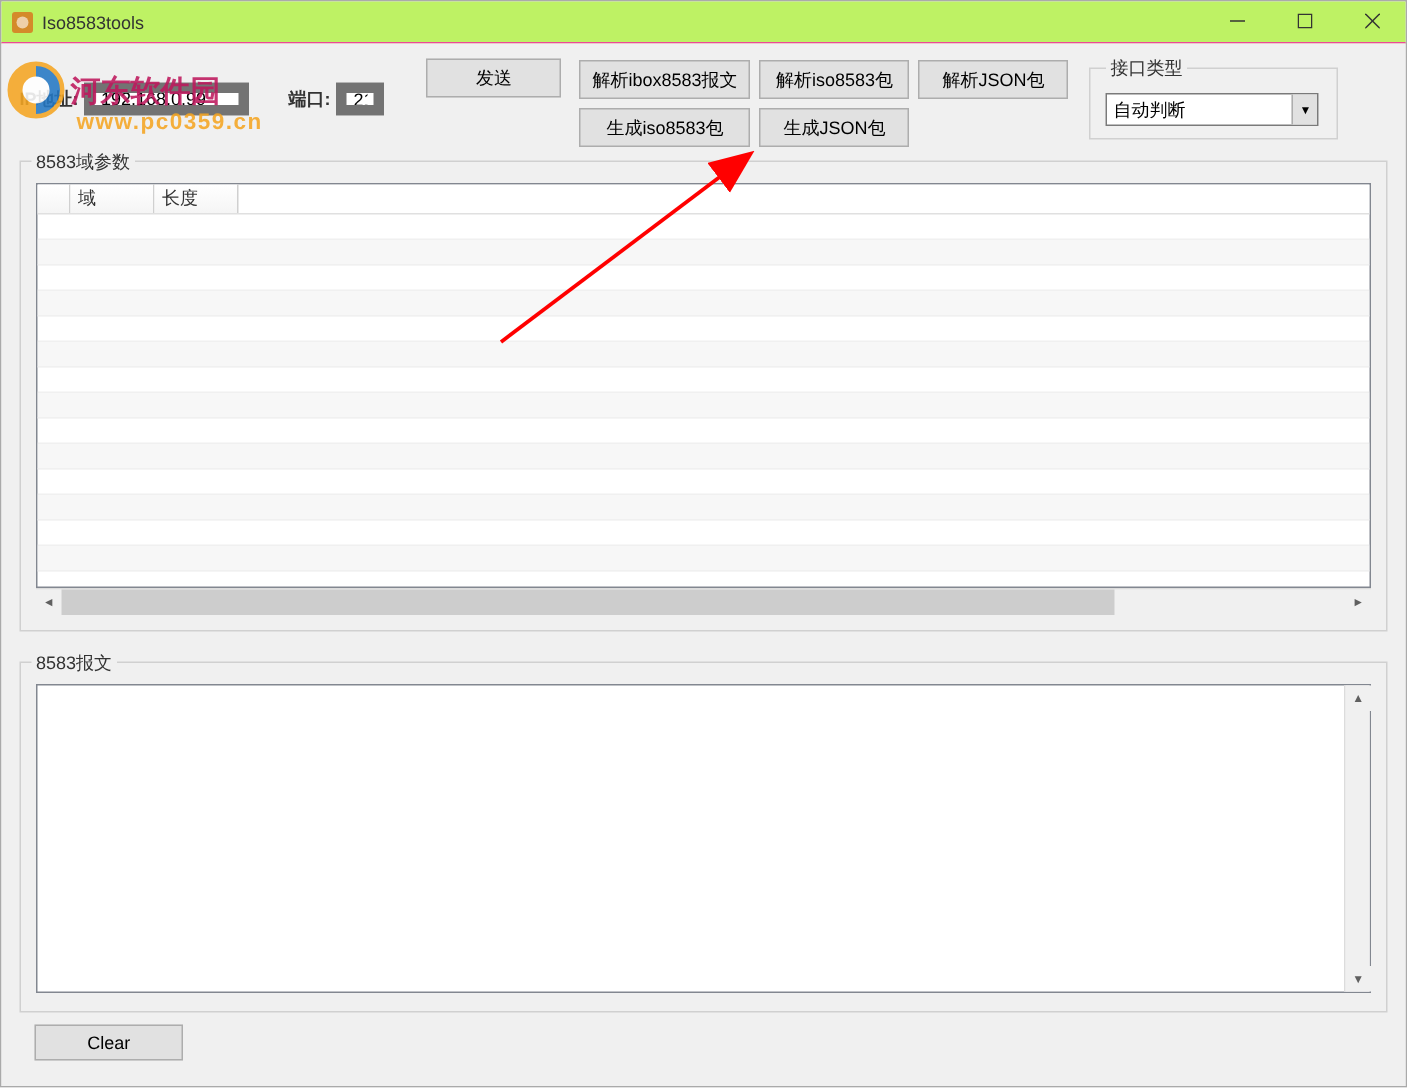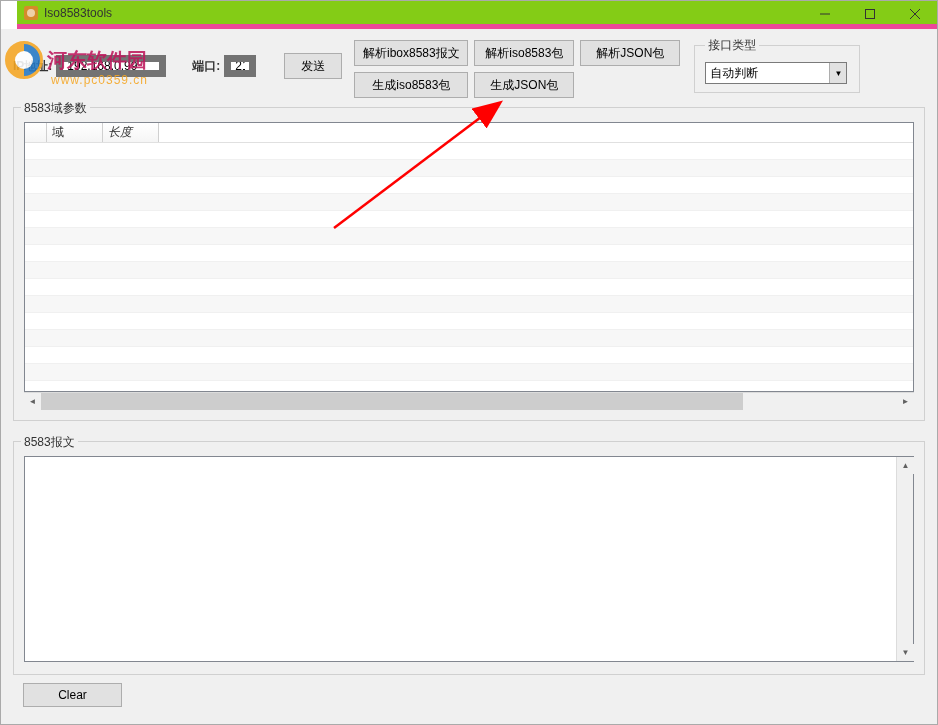--- a/index.html
+++ b/index.html
@@ -19,26 +19,25 @@
     .window {
       width: 938px;
       height: 725px;
       background: #ffffff;
       border: 1px solid #aaa;
       display: flex;
       flex-direction: column;
     }
     .titlebar {
       height: 28px;
-      background: #84cc16;
-      display: flex;
-      align-items: center;
-      border-bottom: 5px solid #ec4899;
-      position: relative;
-      margin-left: 16px;
+      background: #bef264;
+      display: flex;
+      align-items: center;
+      border-bottom: 1px solid #ec4899;
+      position: relative;
     }
     .titlebar-icon {
       width: 16px;
       height: 16px;
       margin-left: 6px;
       margin-right: 5px;
       display: inline-block;
     }
     .titlebar-title {
       color: #333;
@@ -106,23 +105,23 @@
       background: #e1e1e1;
       border: 1px solid #adadad;
       font-size: 12px;
       font-family: inherit;
       cursor: pointer;
       display: flex;
       align-items: center;
       justify-content: center;
     }
     .send-btn {
-      width: 58px;
+      width: 90px;
       height: 26px;
-      margin-top: 16px;
+      margin-top: 2px;
       margin-left: 22px;
     }
     .btn-grid {
       display: grid;
       grid-template-columns: 114px 100px 100px;
       grid-template-rows: 26px 26px;
       gap: 6px 6px;
       margin-left: 6px;
       margin-top: 3px;
     }
@@ -194,21 +193,21 @@
       border-right: 1px solid #d0d0d0;
       padding: 2px 5px;
       font-size: 12px;
       color: #333;
       background: linear-gradient(#ffffff, #f5f5f5);
       display: flex;
       align-items: center;
     }
     .th-blank { width: 22px; }
     .th-field { width: 56px; }
-    .th-len { width: 56px; font-style: italic; }
+    .th-len { width: 56px; }
     .th-val { flex: 1; }
     .table-body {
       height: 248px;
     }
     .table-row {
       height: 17px;
       border-bottom: 1px solid #f0f0f0;
     }
     .table-row:nth-child(even) {
       background: #f7f7f7;
@@ -319,23 +318,23 @@
     .wm-text-cn {
       font-size: 20px;
       font-weight: bold;
       color: #be185d;
       font-family: "SimHei", "Microsoft YaHei";
     }
     .wm-text-en {
       position: absolute;
       left: 46px;
       top: 32px;
-      font-size: 12px;
+      font-size: 15px;
       color: #f5a623;
-      font-weight: normal;
+      font-weight: bold;
       letter-spacing: 1px;
     }
     
     .arrow-svg {
       position: absolute;
       left: 328px;
       top: 64px;
       pointer-events: none;
       z-index: 40;
     }

